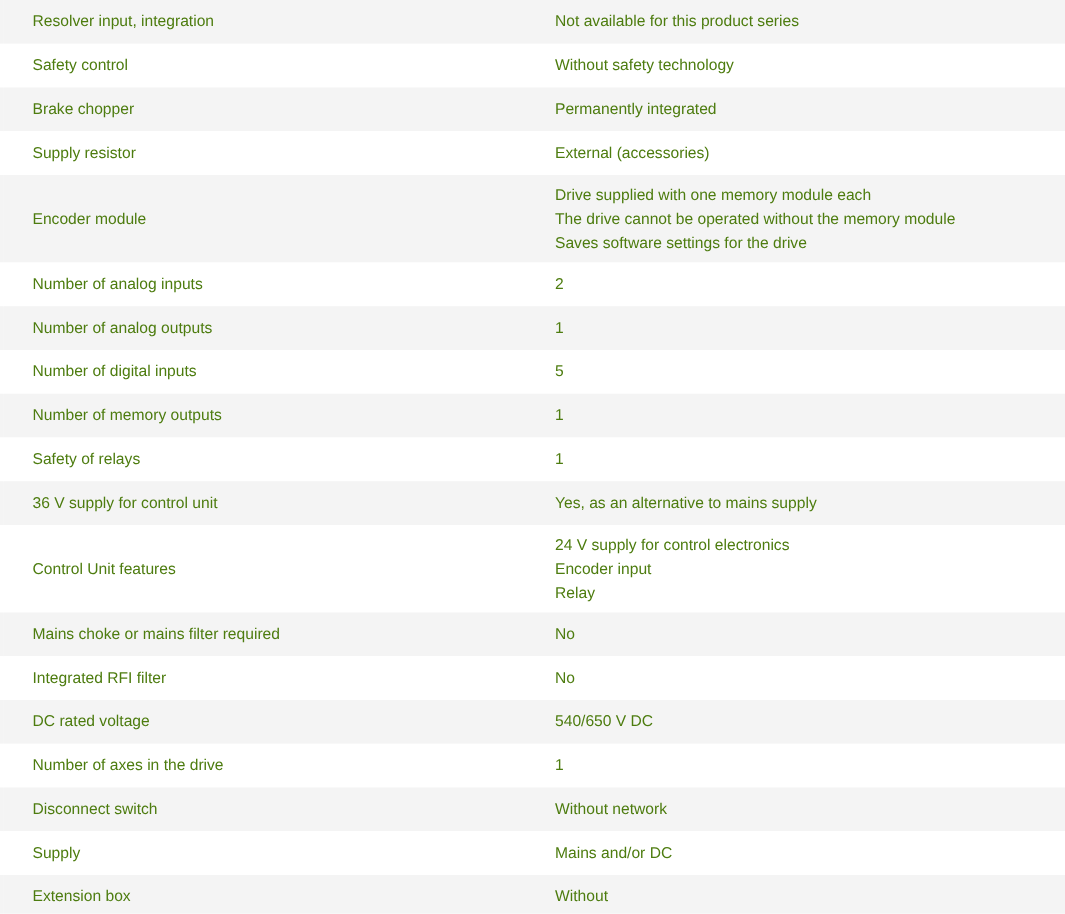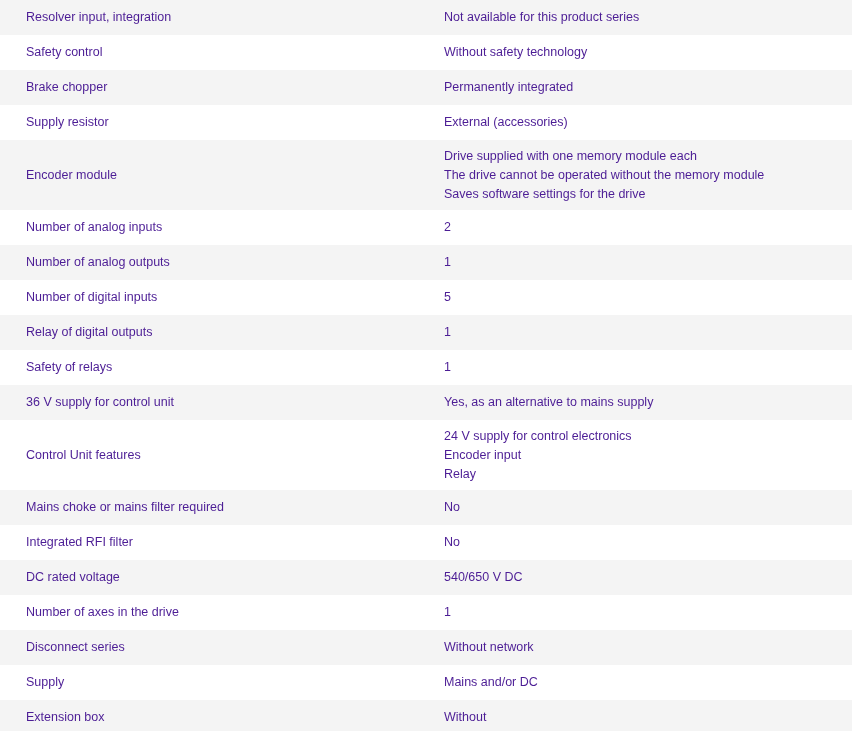--- a/index.html
+++ b/index.html
@@ -26,21 +26,21 @@
     background: #f4f4f4;
   }
   #spec-table tr.row-plain {
     background: #ffffff;
   }
 
   #spec-table td {
     vertical-align: middle;
     font-size: 12.5px;
     line-height: 19px;
-    color: #4c1d95;
+    color: #4d7c0f;
     padding: 0;
     border: none;
     white-space: pre-line;
   }
 
   #spec-table td.cell-label {
     width: 408px;
     padding-left: 23px;
     padding-right: 10px;
   }
@@ -100,21 +100,21 @@
         <td class="cell-label">Number of analog outputs</td>
         <td class="cell-value">1</td>
       </tr>
       <tr class="row-plain h-1">
         <td class="gutter-left"></td>
         <td class="cell-label">Number of digital inputs</td>
         <td class="cell-value">5</td>
       </tr>
       <tr class="row-shaded h-1">
         <td class="gutter-left"></td>
-        <td class="cell-label">Relay of digital outputs</td>
+        <td class="cell-label">Number of memory outputs</td>
         <td class="cell-value">1</td>
       </tr>
       <tr class="row-plain h-1">
         <td class="gutter-left"></td>
         <td class="cell-label">Safety of relays</td>
         <td class="cell-value">1</td>
       </tr>
       <tr class="row-shaded h-1">
         <td class="gutter-left"></td>
         <td class="cell-label">36 V supply for control unit</td>
@@ -142,21 +142,21 @@
         <td class="cell-label">DC rated voltage</td>
         <td class="cell-value">540/650 V DC</td>
       </tr>
       <tr class="row-plain h-1">
         <td class="gutter-left"></td>
         <td class="cell-label">Number of axes in the drive</td>
         <td class="cell-value">1</td>
       </tr>
       <tr class="row-shaded h-1">
         <td class="gutter-left"></td>
-        <td class="cell-label">Disconnect series</td>
+        <td class="cell-label">Disconnect switch</td>
         <td class="cell-value">Without network</td>
       </tr>
       <tr class="row-plain h-1">
         <td class="gutter-left"></td>
         <td class="cell-label">Supply</td>
         <td class="cell-value">Mains and/or DC</td>
       </tr>
       <tr class="row-shaded h-1">
         <td class="gutter-left"></td>
         <td class="cell-label">Extension box</td>

